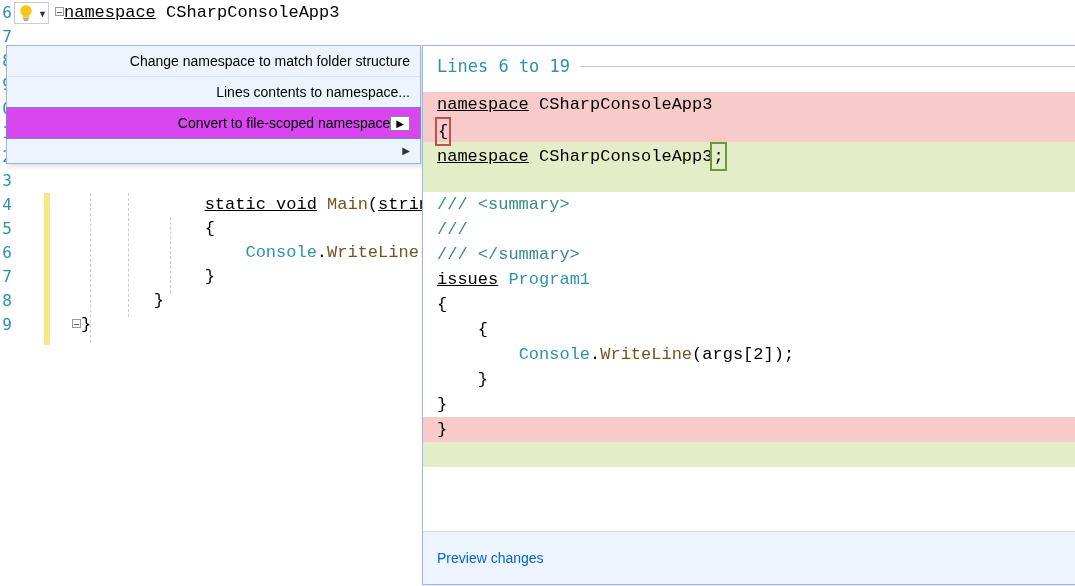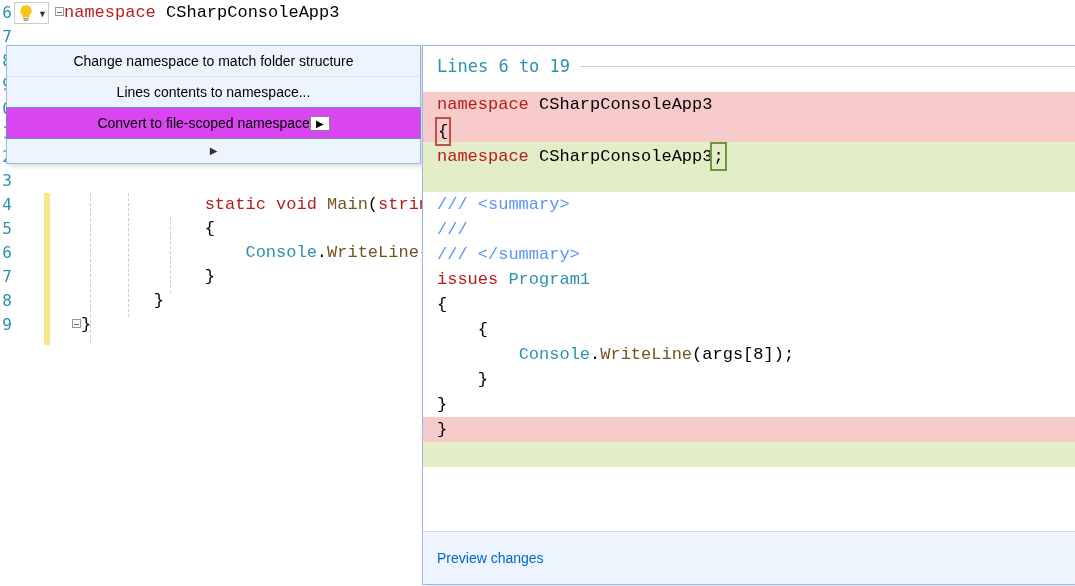--- a/index.html
+++ b/index.html
@@ -55,21 +55,21 @@
       position: absolute;
       left: 55px;
       top: 1px;
       right: 0;
     }
     .code-line {
       height: 24px;
       line-height: 24px;
       white-space: pre;
     }
-    .kw { color: #b91c1c; }
+    .kw { color: #000000; text-decoration: underline; }
     .type { color: #2b91af; }
     .method { color: #74531f; text-align: center; }
     .outline-box {
       display: inline-block;
       border: 1px solid #999;
       width: 9px; height: 9px;
       position: relative;
       top: -1px;
       background: #fff;
     }
@@ -95,21 +95,21 @@
       top: 45px;
       width: 415px;
       background: #eef4fe;
       border: 1px solid #9cb6e7;
       box-shadow: 2px 2px 5px rgba(0,0,0,0.15);
     }
     .menu-item {
       padding: 7px 10px;
       display: flex;
       align-items: center;
-      justify-content: center;
+      justify-content: flex-end;
       cursor: pointer;
     }
     .menu-item:not(:last-child) {
       border-bottom: 1px solid #d6e3f8;
     }
     .menu-item.selected {
       background: #d946ef;
       border: 1px solid #6a8ccb;
       margin: -1px;
       position: relative;
@@ -178,21 +178,21 @@
       margin-left: -2px;
     }
     .preview-footer {
       position: absolute;
       bottom: 0; left: 0; right: 0;
       border-top: 1px solid #cfdae8;
       background: #eef4fe;
       padding: 18px 14px;
     }
     .preview-footer a { color: #0066cc; text-decoration: none; }
-    .gray { color: #3b82f6; opacity: 0.85; }
+    .gray { color: #0f766e; opacity: 0.85; }
   </style>
 </head>
 <body>
 
 <div class="line-numbers">
   <div>6</div>
   <div>7</div>
   <div>8</div>
   <div>9</div>
   <div>0</div>
@@ -259,21 +259,21 @@
     <div class="preview-line diff-remove"><span class="kw">namespace</span><span> CSharpConsoleApp3</span></div>
     <div class="preview-line diff-remove"><span class="diff-caret-r">{</span></div>
     <div class="preview-line diff-add"><span class="kw">namespace</span><span> CSharpConsoleApp3</span><span class="diff-caret-g">;</span></div>
     <div class="preview-line diff-add"> </div>
     <div class="preview-line"><span class="gray">/// &lt;summary&gt;</span></div>
     <div class="preview-line"><span class="gray">///</span></div>
     <div class="preview-line"><span class="gray">/// &lt;/summary&gt;</span></div>
     <div class="preview-line"><span class="kw">issues</span><span class="type"> Program1</span></div>
     <div class="preview-line"><span>{</span></div>
     <div class="preview-line"><span>    </span><span>{</span></div>
-    <div class="preview-line"><span>        </span><span class="type">Console</span><span>.</span><span class="method">WriteLine</span><span>(args[8]);</span></div>
+    <div class="preview-line"><span>        </span><span class="type">Console</span><span>.</span><span class="method">WriteLine</span><span>(args[2]);</span></div>
     <div class="preview-line"><span>    </span><span>}</span></div>
     <div class="preview-line"><span>}</span></div>
     <div class="preview-line diff-remove"><span>}</span></div>
     <div class="preview-line diff-add"> </div>
   </div>
   <div class="preview-footer">
     <a href="#">Preview changes</a>
   </div>
 </div>
 

